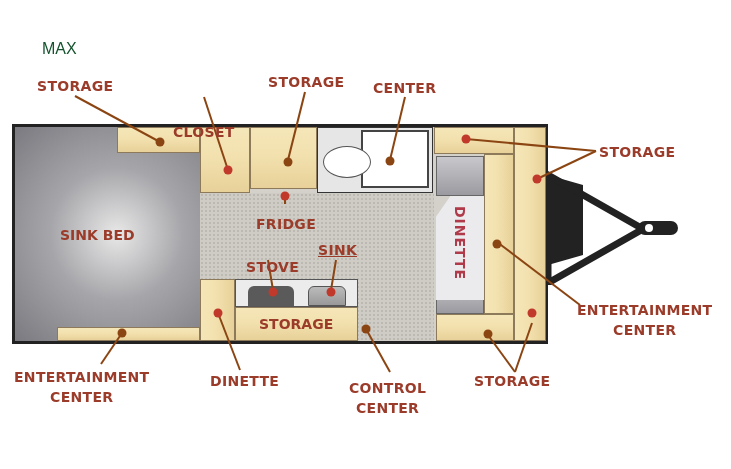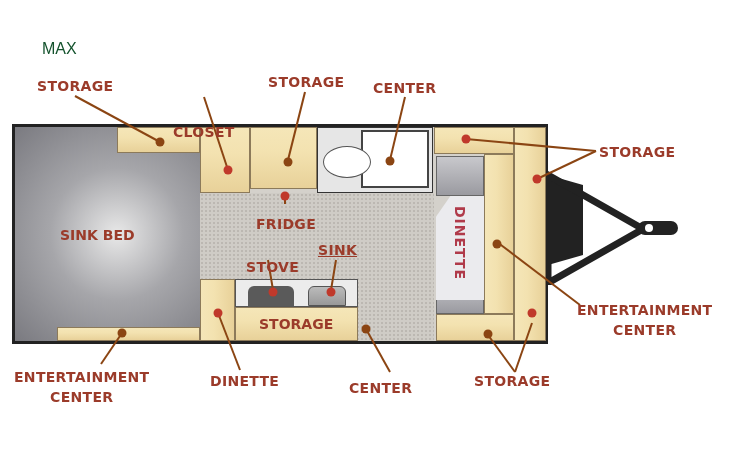--- a/index.html
+++ b/index.html
@@ -113,15 +113,16 @@
 <div class="lbl" style="left:577px;top:300px;">
   <span>ENTERTAINMENT</span>
   <span>CENTER</span>
 </div>
 <div class="lbl" style="left:14px;top:367px;">
   <span>ENTERTAINMENT</span>
   <span>CENTER</span>
 </div>
 <div class="lbl" style="left:210px;top:371px;">DINETTE</div>
 <div class="lbl" style="left:349px;top:378px;">
+  <span>CONTROL</span>
   <span>CENTER</span>
 </div>
 <div class="lbl" style="left:474px;top:371px;">STORAGE</div>
 
 </body></html>

